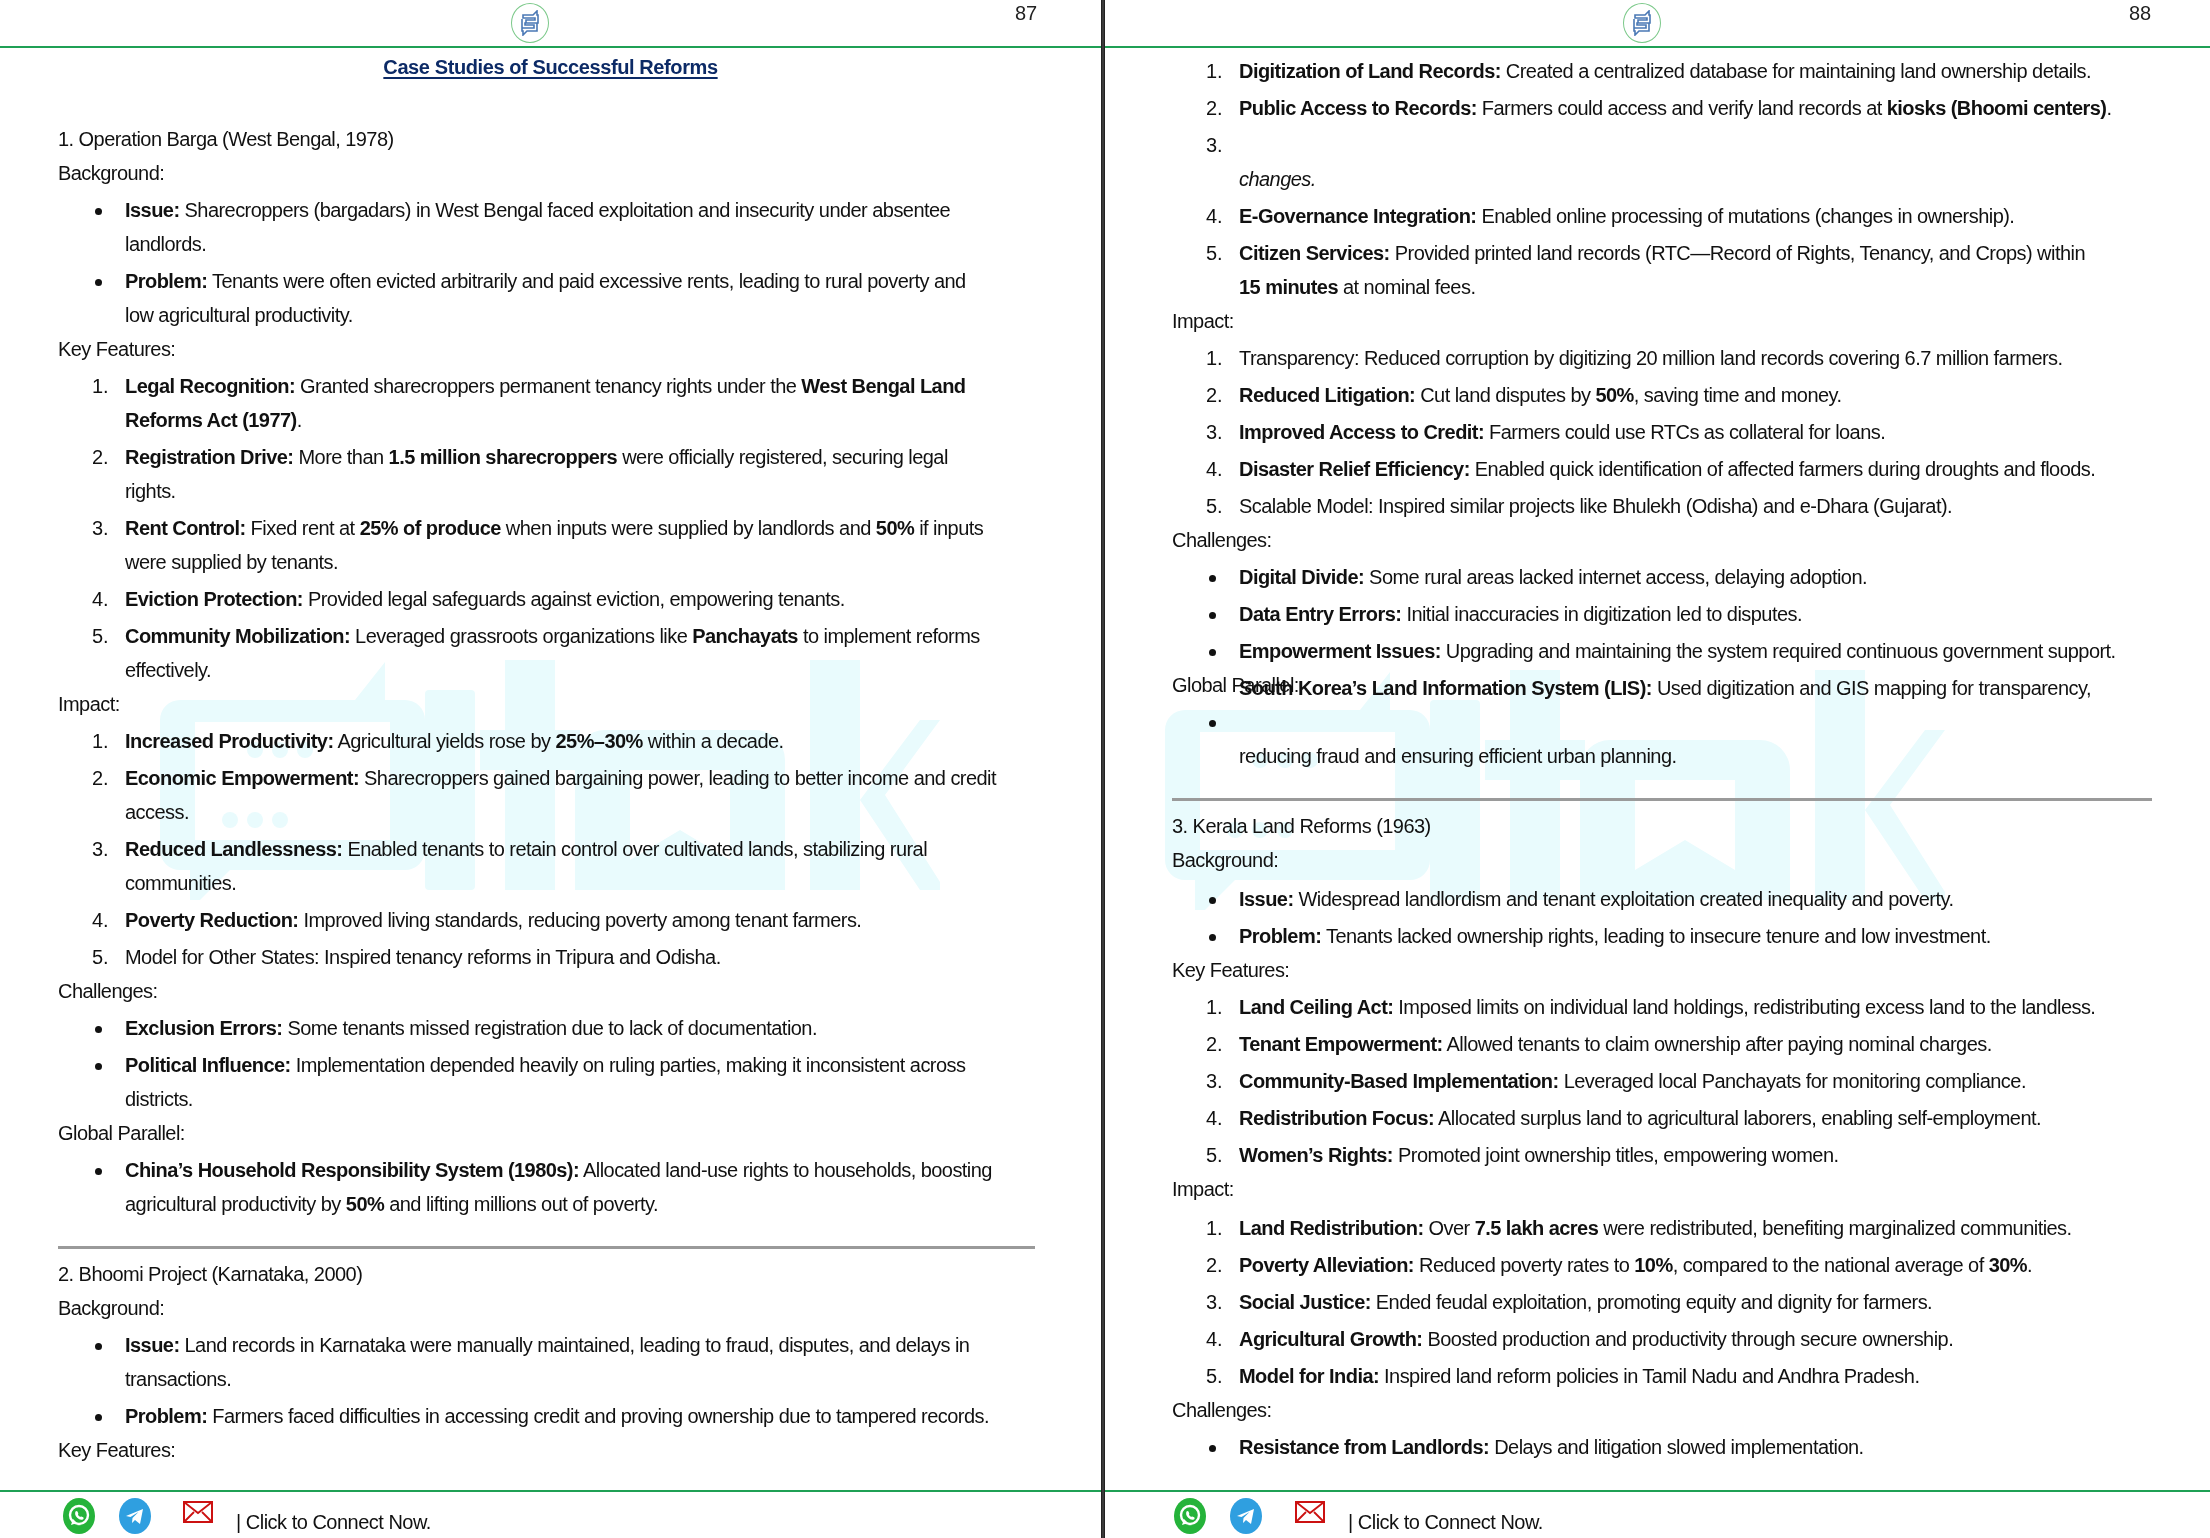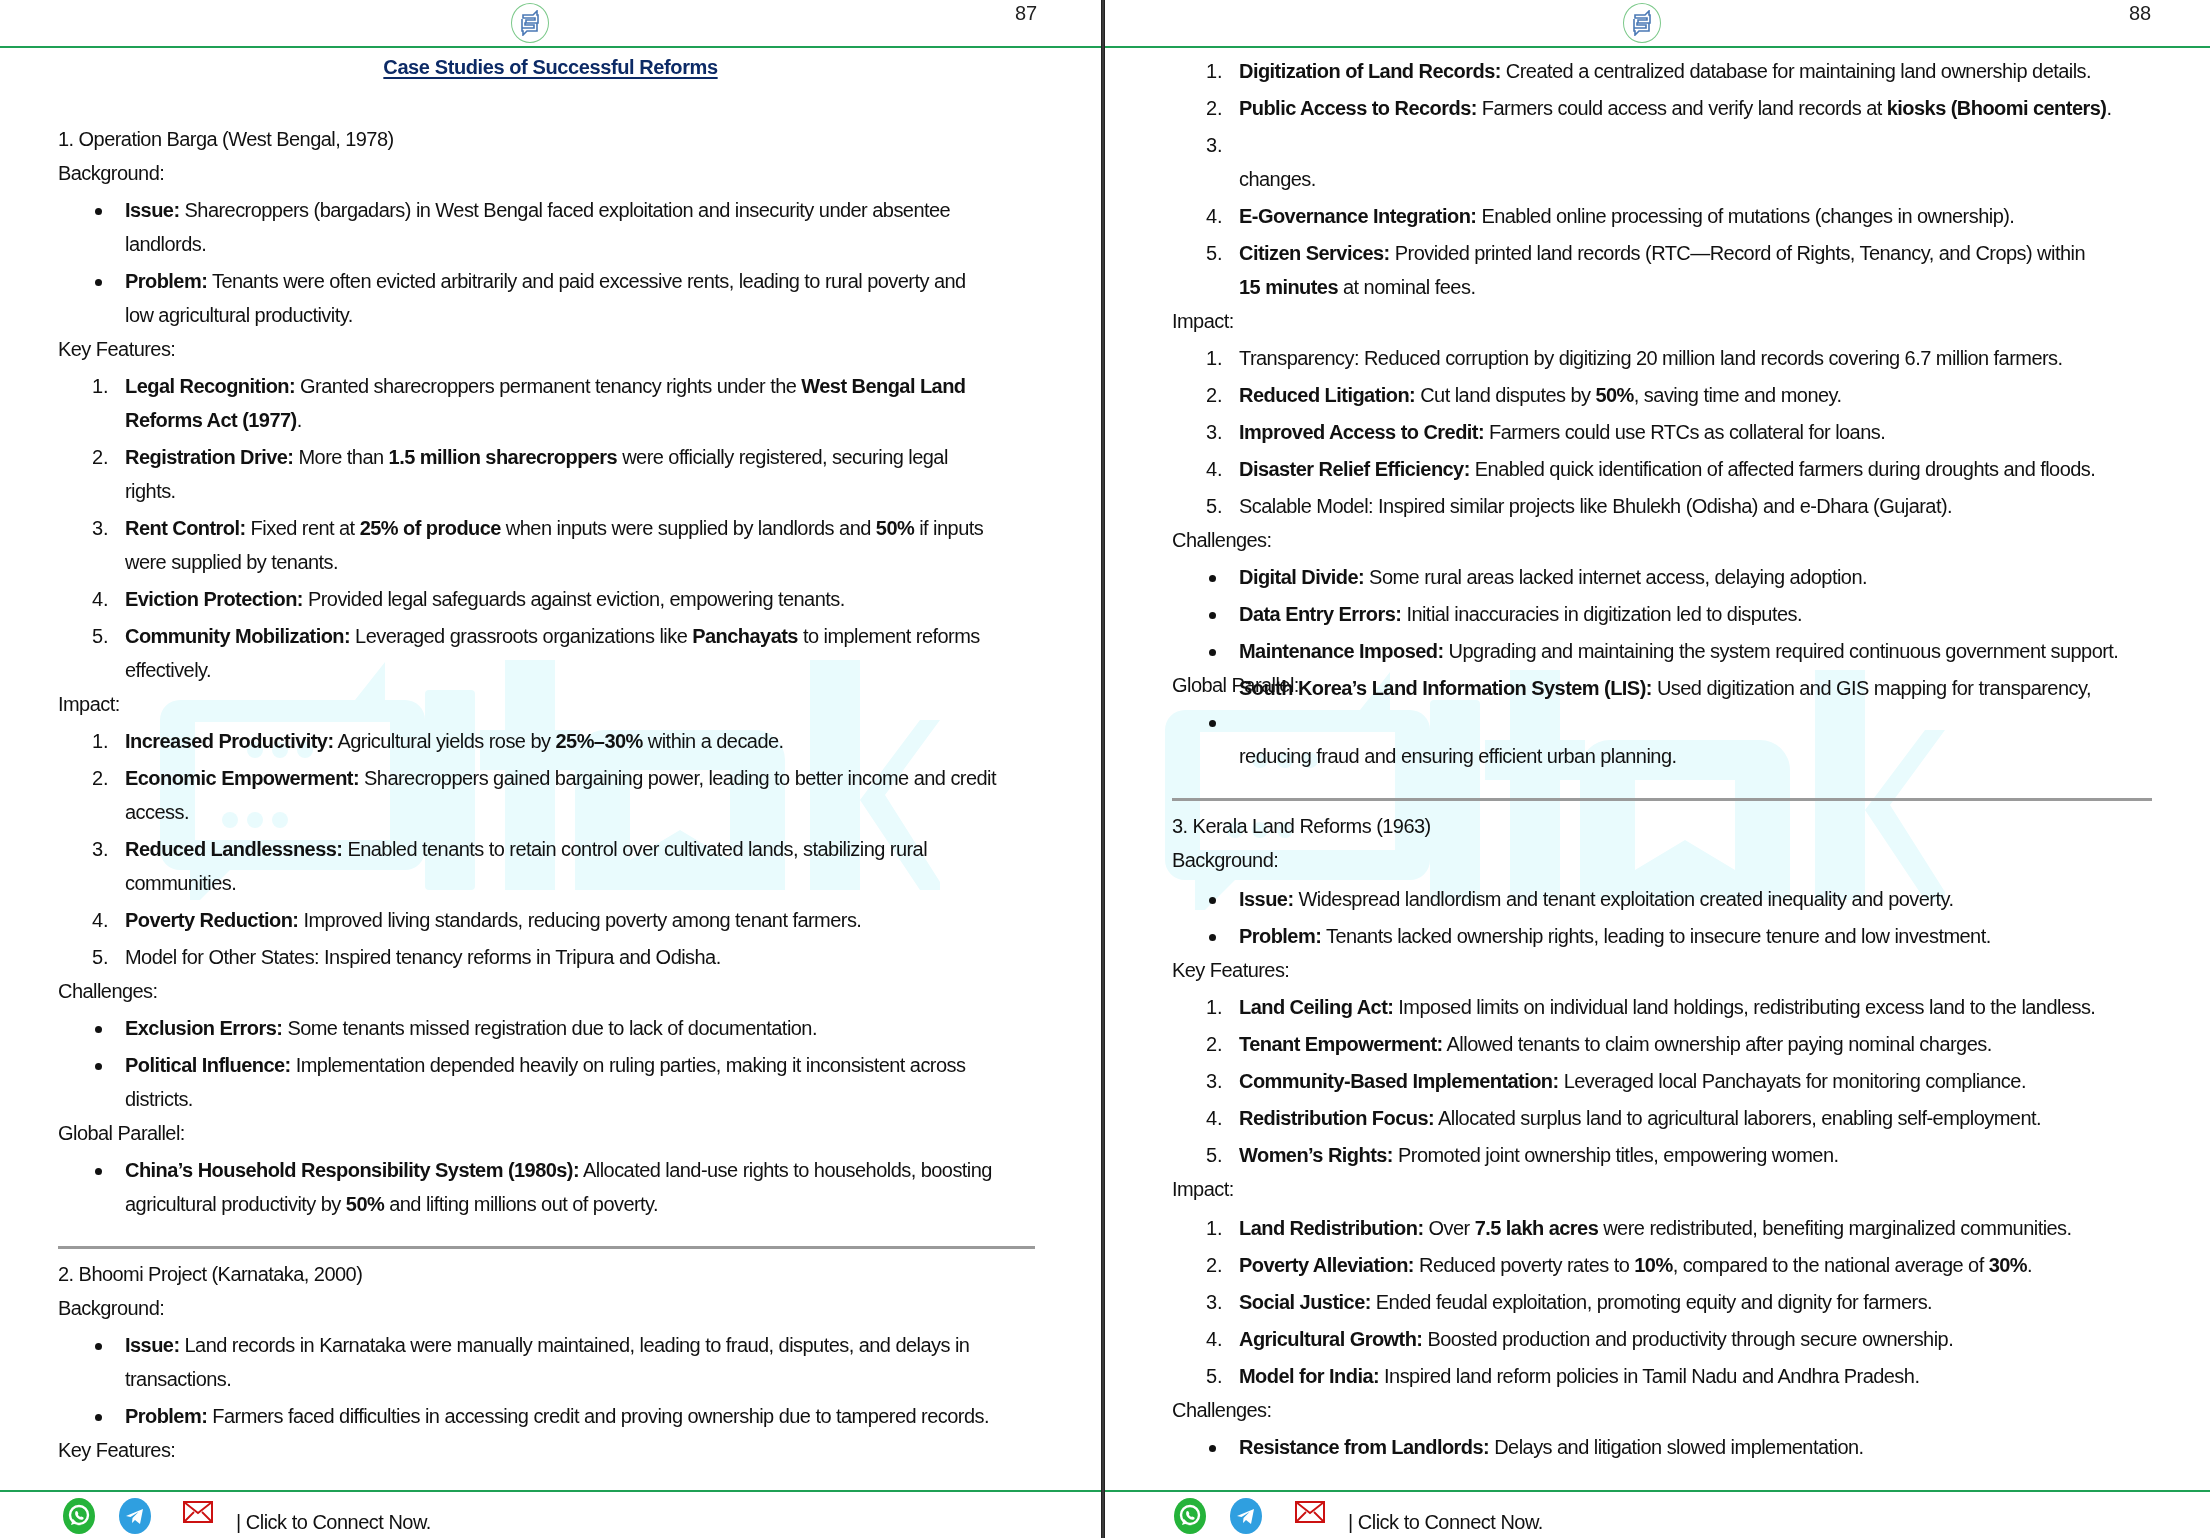--- a/index.html
+++ b/index.html
@@ -189,21 +189,21 @@
         <rect x="1" y="1" width="28" height="20" fill="#fff" stroke="#cc1111" stroke-width="2"></rect>
         <path d="M1 1 l14 11 l14 -11 M1 21 l10 -10 M29 21 l-10 -10" fill="none" stroke="#cc1111" stroke-width="1.8"></path>
       </svg>
   </div>
   <div class="connect" style="left:243px;">| Click to Connect Now.</div>
 <span class="marker" style="left: 101px; top: 59px;">1.</span>
     <div class="line" style="top: 59px; left: 134px;"><b>Digitization of Land Records:</b><span> Created a centralized database for maintaining land ownership details.</span></div>
     <span class="marker" style="left: 101px; top: 96px;">2.</span>
     <div class="line" style="top: 96px; left: 134px;"><b>Public Access to Records:</b><span> Farmers could access and verify land records at </span><b>kiosks (Bhoomi centers)</b><span>.</span></div>
     <span class="marker" style="left: 101px; top: 133px;">3.</span>
-    <div class="line" style="top: 167px; left: 134px;"><span>changes.</span></div>
+    <div class="line" style="top: 167px; left: 134px; font-style: italic;"><span>changes.</span></div>
     <span class="marker" style="left: 101px; top: 204px;">4.</span>
     <div class="line" style="top: 204px; left: 134px;"><b>E-Governance Integration:</b><span> Enabled online processing of mutations (changes in ownership).</span></div>
     <span class="marker" style="left: 101px; top: 241px;">5.</span>
     <div class="line" style="top: 241px; left: 134px;"><b>Citizen Services:</b><span> Provided printed land records (RTC—Record of Rights, Tenancy, and Crops) within</span></div>
     <div class="line" style="top: 275px; left: 134px;"><b>15 minutes</b><span> at nominal fees.</span></div>
     <div class="line" style="top: 309px; left: 67px;"><span>Impact:</span></div>
     <span class="marker" style="left: 101px; top: 346px;">1.</span>
     <div class="line" style="top: 346px; left: 134px;"><span>Transparency: Reduced corruption by digitizing 20 million land records covering 6.7 million farmers.</span></div>
     <span class="marker" style="left: 101px; top: 383px;">2.</span>
     <div class="line" style="top: 383px; left: 134px;"><b>Reduced Litigation:</b><span> Cut land disputes by </span><b>50%</b><span>, saving time and money.</span></div>
@@ -212,21 +212,21 @@
     <span class="marker" style="left: 101px; top: 457px;">4.</span>
     <div class="line" style="top: 457px; left: 134px;"><b>Disaster Relief Efficiency:</b><span> Enabled quick identification of affected farmers during droughts and floods.</span></div>
     <span class="marker" style="left: 101px; top: 494px;">5.</span>
     <div class="line" style="top: 494px; left: 134px;"><span>Scalable Model: Inspired similar projects like Bhulekh (Odisha) and e-Dhara (Gujarat).</span></div>
     <div class="line" style="top: 528px; left: 67px;"><span>Challenges:</span></div>
     <span class="bullet" style="left: 104px; top: 575px;"></span>
     <div class="line" style="top: 565px; left: 134px;"><b>Digital Divide:</b><span> Some rural areas lacked internet access, delaying adoption.</span></div>
     <span class="bullet" style="left: 104px; top: 612px;"></span>
     <div class="line" style="top: 602px; left: 134px;"><b>Data Entry Errors:</b><span> Initial inaccuracies in digitization led to disputes.</span></div>
     <span class="bullet" style="left: 104px; top: 649px;"></span>
-    <div class="line" style="top: 639px; left: 134px;"><b>Maintenance Imposed:</b><span> Upgrading and maintaining the system required continuous government support.</span></div>
+    <div class="line" style="top: 639px; left: 134px;"><b>Empowerment Issues:</b><span> Upgrading and maintaining the system required continuous government support.</span></div>
     <div class="line" style="top: 673px; left: 67px;"><span>Global Parallel:</span></div>
     <span class="bullet" style="left: 104px; top: 720px;"></span>
     <div class="line" style="top: 676px; left: 134px;"><b>South Korea’s Land Information System (LIS):</b><span> Used digitization and GIS mapping for transparency,</span></div>
     <div class="line" style="top: 744px; left: 134px;"><span>reducing fraud and ensuring efficient urban planning.</span></div>
     <div class="hr" style="left: 67px; top: 798px; width: 980px;"></div>
     <div class="line" style="top: 814px; left: 67px;"><span>3. Kerala Land Reforms (1963)</span></div>
     <div class="line" style="top: 848px; left: 67px;"><span>Background:</span></div>
     <span class="bullet" style="left: 104px; top: 897px;"></span>
     <div class="line" style="top: 887px; left: 134px;"><b>Issue:</b><span> Widespread landlordism and tenant exploitation created inequality and poverty.</span></div>
     <span class="bullet" style="left: 104px; top: 934px;"></span>

